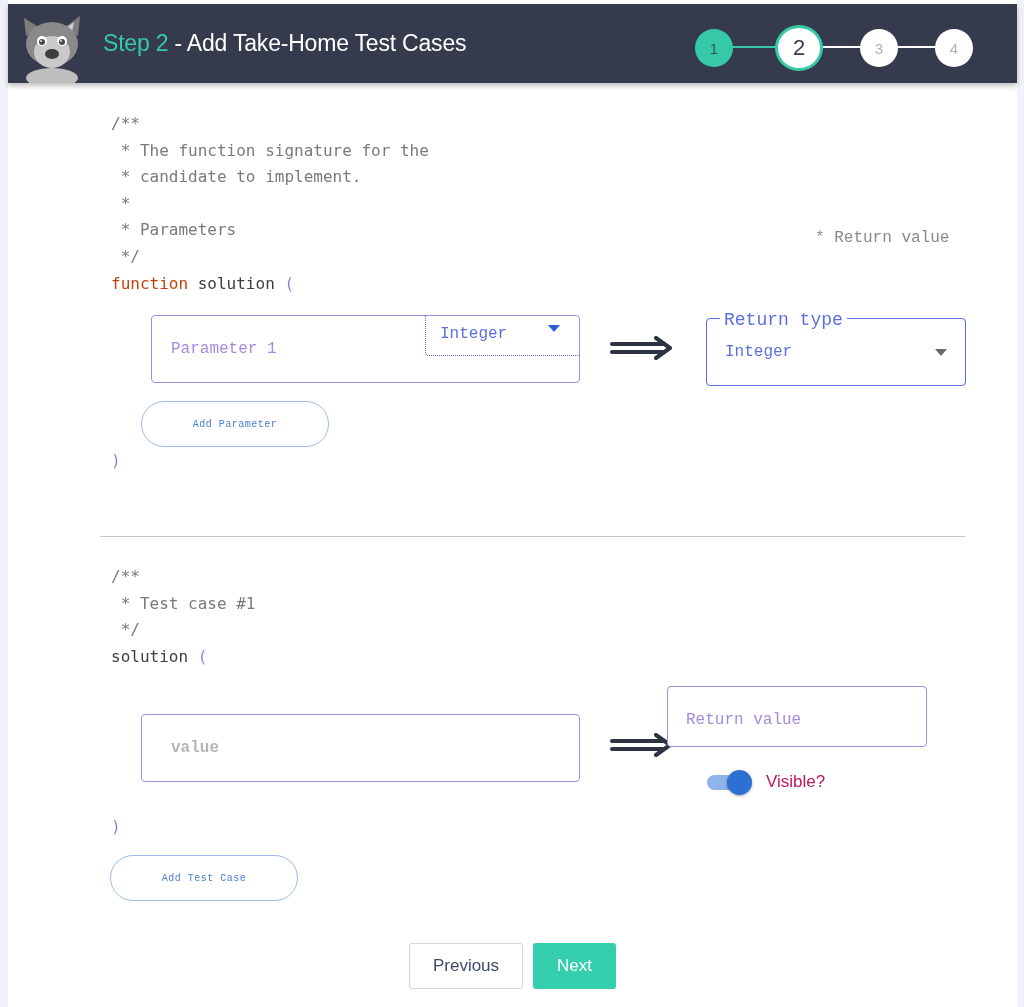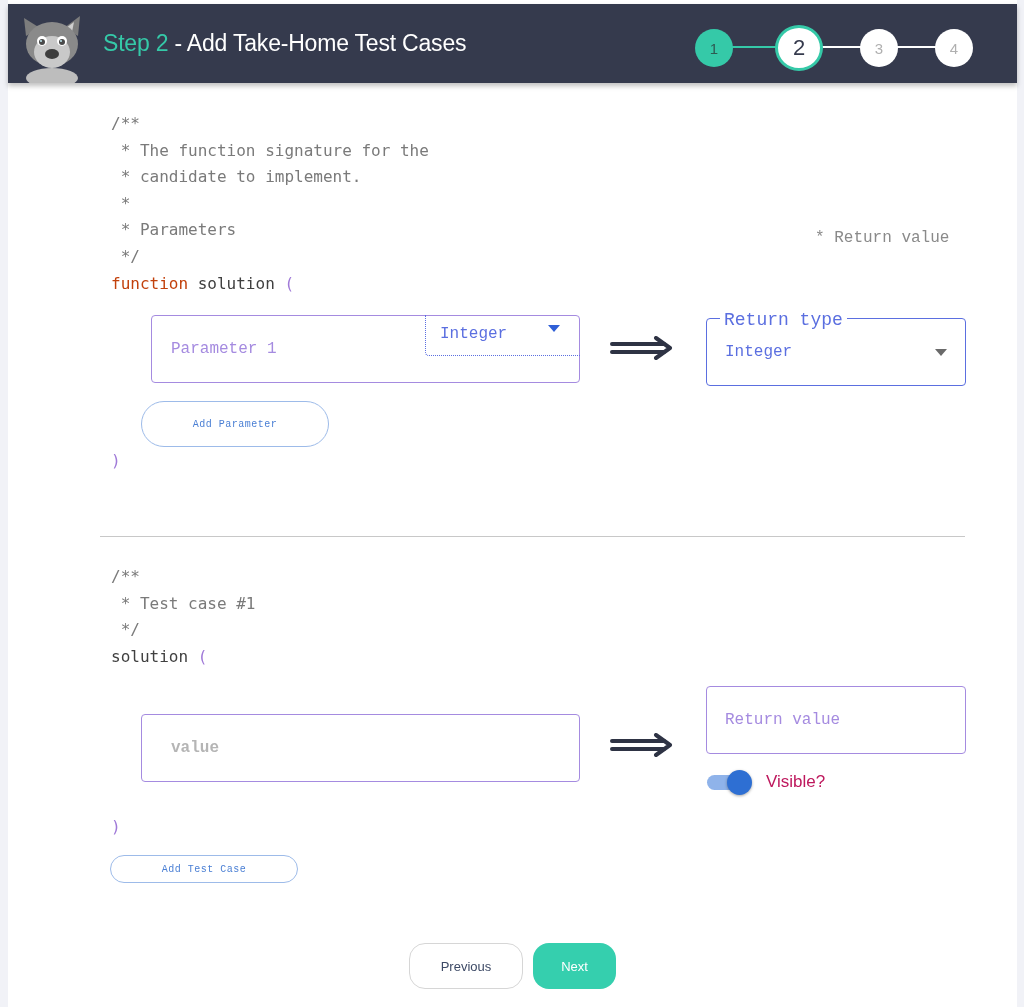--- a/index.html
+++ b/index.html
@@ -48,22 +48,22 @@
   }
   .pill {
     position: absolute; border: 1px solid #9dbbe9; border-radius: 23px;
     font-family: "Liberation Mono", monospace; font-size: 10px; color: #4a7fd4;
     background: #fff; display: flex; align-items: center; justify-content: center;
     letter-spacing: 0.5px; cursor: pointer;
   }
   .arrow { position: absolute; }
   .divider { position: absolute; left: 100px; top: 536px; width: 865px; height: 1px; background: #c8c8c8; }
   .btn {
-    position: absolute; border-radius: 16px; font-family: "Liberation Sans", sans-serif;
-    font-size: 13px; display: flex; align-items: center; justify-content: center; cursor: pointer;
+    position: absolute; border-radius: 3px; font-family: "Liberation Sans", sans-serif;
+    font-size: 17px; display: flex; align-items: center; justify-content: center; cursor: pointer;
   }
   .scroll-strip { position: absolute; right: 0; top: 0; width: 7px; height: 1007px; background: #f1f2f7; }
 </style>
 </head>
 <body>
 
 <div class="card"></div>
 <div class="scroll-strip"></div>
 
 <div class="header">
@@ -140,28 +140,28 @@
 
 <div class="field" style="left:141px; top:714px; width:439px; height:68px;">
   <div class="field-text" style="left:29px; top:24px; color:#b5b5b5;font-weight:bold;">value</div>
 </div>
 
 <svg class="arrow" style="left:610px; top:733px;" width="64" height="24" viewBox="0 0 64 24">
   <path d="M2 8 L54 8 M2 16 L54 16" stroke="#2e3344" stroke-width="4" stroke-linecap="round"></path>
   <path d="M46 2 L60 12 L46 22" stroke="#2e3344" stroke-width="4" fill="none" stroke-linecap="round" stroke-linejoin="round"></path>
 </svg>
 
-<div class="field" style="left:706px; top:686px; width:260px; height:68px;">
+<div class="field" style="left:667px; top:686px; width:260px; height:61px;">
   <div class="field-text" style="left:18px; top:24px; color:#a58be0;">Return value</div>
 </div>
 
 <div style="position:absolute; left:707px; top:770px; width:50px; height:24px;">
   <div style="position:absolute; left:0; top:5px; width:40px; height:15px; border-radius:8px; background:#8fb3ea;"></div>
   <div style="position:absolute; left:20px; top:0; width:25px; height:25px; border-radius:50%; background:#2e6fd3; box-shadow:0 1px 3px rgba(0,0,0,0.35);"></div>
 </div>
 <div style="position:absolute; left:766px; top:772px; font-family:'Liberation Sans', sans-serif; font-size:17px; color:#be185d;">Visible?</div>
 
 <div class="code" style="left:111px; top:814px; color:#a07ad8;">)</div>
 
-<div class="pill" style="left:110px; top:855px; width:188px; height:28px;">Add Test Case</div>
+<div class="pill" style="left:110px; top:855px; width:188px; height:46px;">Add Test Case</div>
 
 <div class="btn" style="left:409px; top:943px; width:114px; height:46px; border:1px solid #d6d6d6; background:#fff; color:#3d4a66;">Previous</div>
 <div class="btn" style="left:533px; top:943px; width:83px; height:46px; background:#35cfae; color:#ffffff;text-align:center;">Next</div>
 
 </body></html>

